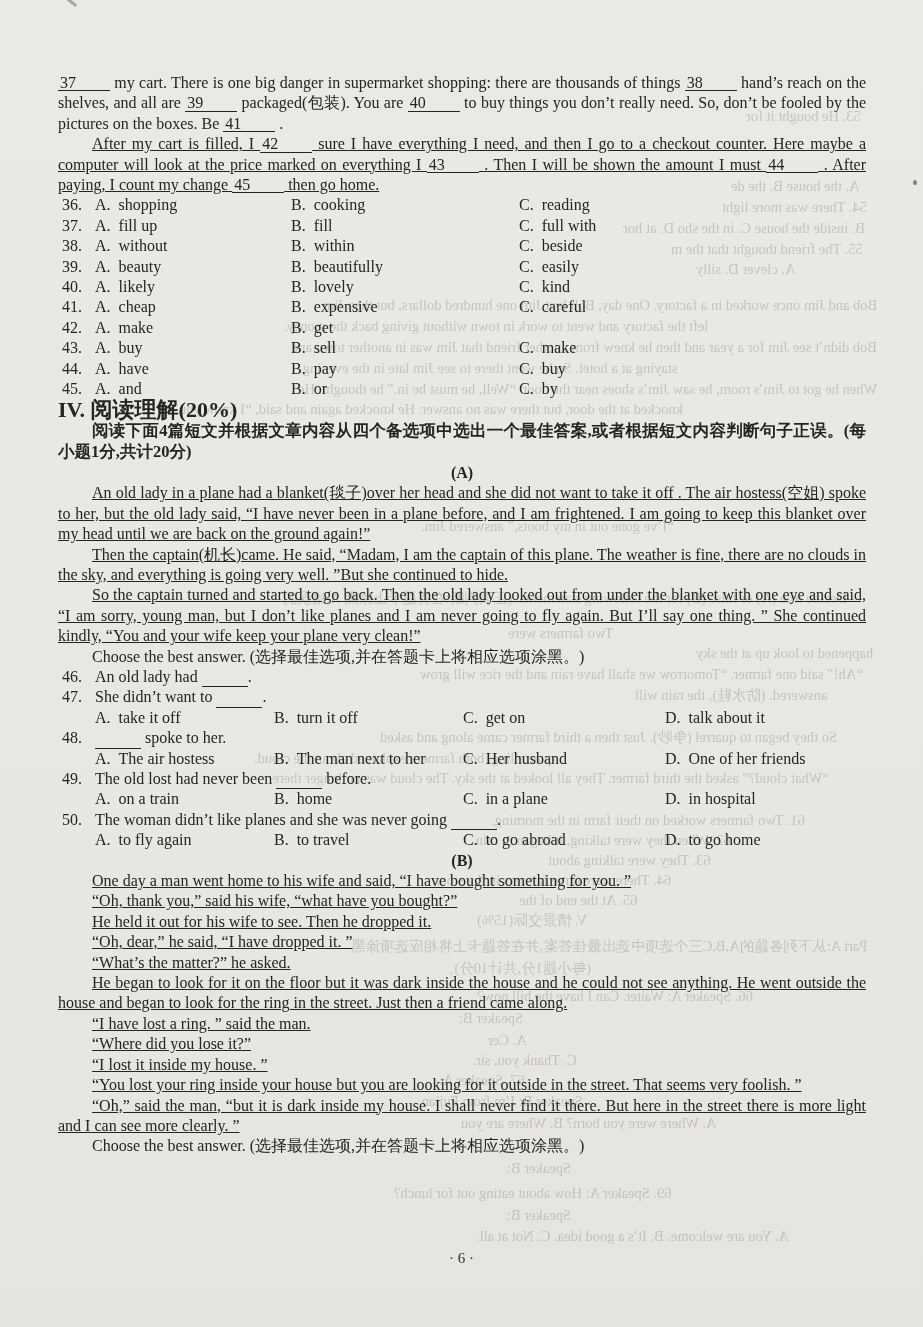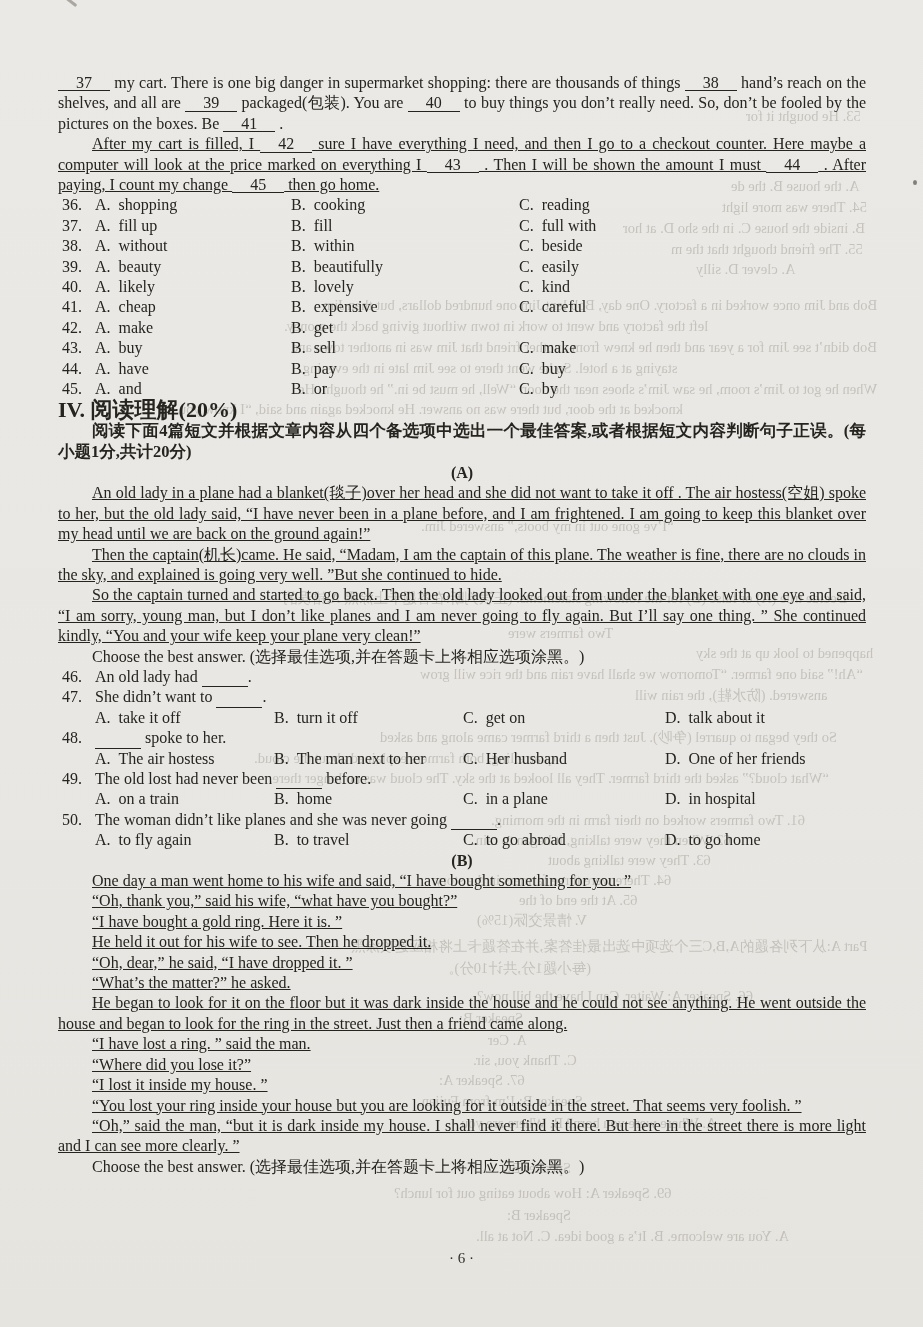--- a/index.html
+++ b/index.html
@@ -11,21 +11,21 @@
   }
   .paper{position:absolute;inset:0;}
   .content{
     position:absolute;left:58px;right:57px;top:73px;
     font-size:16px;line-height:20.4px;
   }
   .para{text-align:justify;}
   .indent{text-indent:34px;text-decoration:underline;}
   .blank{
     display:inline-block;min-width:48px;height:1.02em;
-    border-bottom:1.4px solid #26241f;text-align:center;
+    border-bottom:1.4px solid #26241f;
     padding:0 2px 1px 2px;text-indent:0;
   }
   .blank.empty{min-width:42px;vertical-align:-2px;}
   .heading{font-weight:bold;font-size:22px;line-height:20.4px;}
   .instruction{font-weight:bold;font-size:16.5px;line-height:21.5px;text-indent:34px;text-align:justify;}
   .passage-label{text-align:center;font-weight:bold;line-height:20.4px;}
   .opt-row-3{display:grid;grid-template-columns:33px 196px 228px 1fr;padding-left:4px;line-height:20.4px;}
   .opt-row-4{display:grid;grid-template-columns:179px 189px 202px 1fr;padding-left:37px;line-height:20.4px;}
   .stem-row{padding-left:4px;line-height:20.4px;}
   .qno{display:inline-block;width:33px;}
@@ -164,21 +164,21 @@
           <span class="opt-cell">C.&nbsp;&nbsp;by</span>
         </div>
       </div>
 
     <div class="heading">IV. 阅读理解(20%)</div>
     <div class="instruction">阅读下面4篇短文并根据文章内容从四个备选项中选出一个最佳答案,或者根据短文内容判断句子正误。(每小题1分,共计20分)</div>
 
     <div class="passage-label">(A)</div>
     <div id="pa-paras">
         <div class="para indent">An old lady in a plane had a blanket(毯子)over her head and she did not want to take it off . The air hostess(空姐) spoke to her, but the old lady said, “I have never been in a plane before, and I am frightened. I am going to keep this blanket over my head until we are back on the ground again!”</div>
-        <div class="para indent">Then the captain(机长)came.  He said, “Madam, I am the captain of this plane.  The weather is fine, there are no clouds in the sky, and explained is going very well. ”But she continued to hide.</div>
+        <div class="para indent">Then the captain(机长)came.  He said, “Madam, I am the captain of this plane.  The weather is fine, there are no clouds in the sky, and everything is going very well. ”But she continued to hide.</div>
         <div class="para indent">So the captain turned and started to go back.  Then the old lady looked out from under the blanket with one eye and said, “I am sorry, young man, but I don’t like planes and I am never going to fly again.  But I’ll say one thing. ” She continued kindly, “You and your wife keep your plane very clean!”</div>
       </div>
     <div class="choose">Choose the best answer. (选择最佳选项,并在答题卡上将相应选项涂黑。)</div>
     <div id="pa-questions">
         <div class="stem-row"><span class="qno">46.</span><span>An old lady had </span><span class="blank empty">&nbsp;</span><span>.</span></div>
         <div class="stem-row"><span class="qno">47.</span><span>She didn’t want to </span><span class="blank empty">&nbsp;</span><span>.</span></div>
         <div class="opt-row-4">
           <span class="opt-cell">A.&nbsp;&nbsp;take it off</span>
           <span class="opt-cell">B.&nbsp;&nbsp;turn it off</span>
           <span class="opt-cell">C.&nbsp;&nbsp;get on</span>
@@ -204,21 +204,20 @@
           <span class="opt-cell">B.&nbsp;&nbsp;to travel</span>
           <span class="opt-cell">C.&nbsp;&nbsp;to go abroad</span>
           <span class="opt-cell">D.&nbsp;&nbsp;to go home</span>
         </div>
       </div>
 
     <div class="passage-label">(B)</div>
     <div id="pb-paras">
         <div class="para indent">One day a man went home to his wife and said, “I have bought something for you. ”</div>
         <div class="para indent">“Oh, thank you,” said his wife, “what have you bought?”</div>
-        <div class="para indent">“I have bought a gold ring.  Here it is. ”</div>
         <div class="para indent">He held it out for his wife to see.  Then he dropped it.</div>
         <div class="para indent">“Oh, dear,” he said, “I have dropped it. ”</div>
         <div class="para indent">“What’s the matter?” he asked.</div>
         <div class="para indent">He began to look for it on the floor but it was dark inside the house and he could not see anything.  He went outside the house and began to look for the ring in the street.  Just then a friend came along.</div>
         <div class="para indent">“I have lost a ring. ” said the man.</div>
         <div class="para indent">“Where did you lose it?”</div>
         <div class="para indent">“I lost it inside my house. ”</div>
         <div class="para indent">“You lost your ring inside your house but you are looking for it outside in the street.  That seems very foolish. ”</div>
         <div class="para indent">“Oh,” said the man, “but it is dark inside my house.  I shall never find it there.  But here in the street there is more light and I can see more clearly. ”</div>
       </div>

